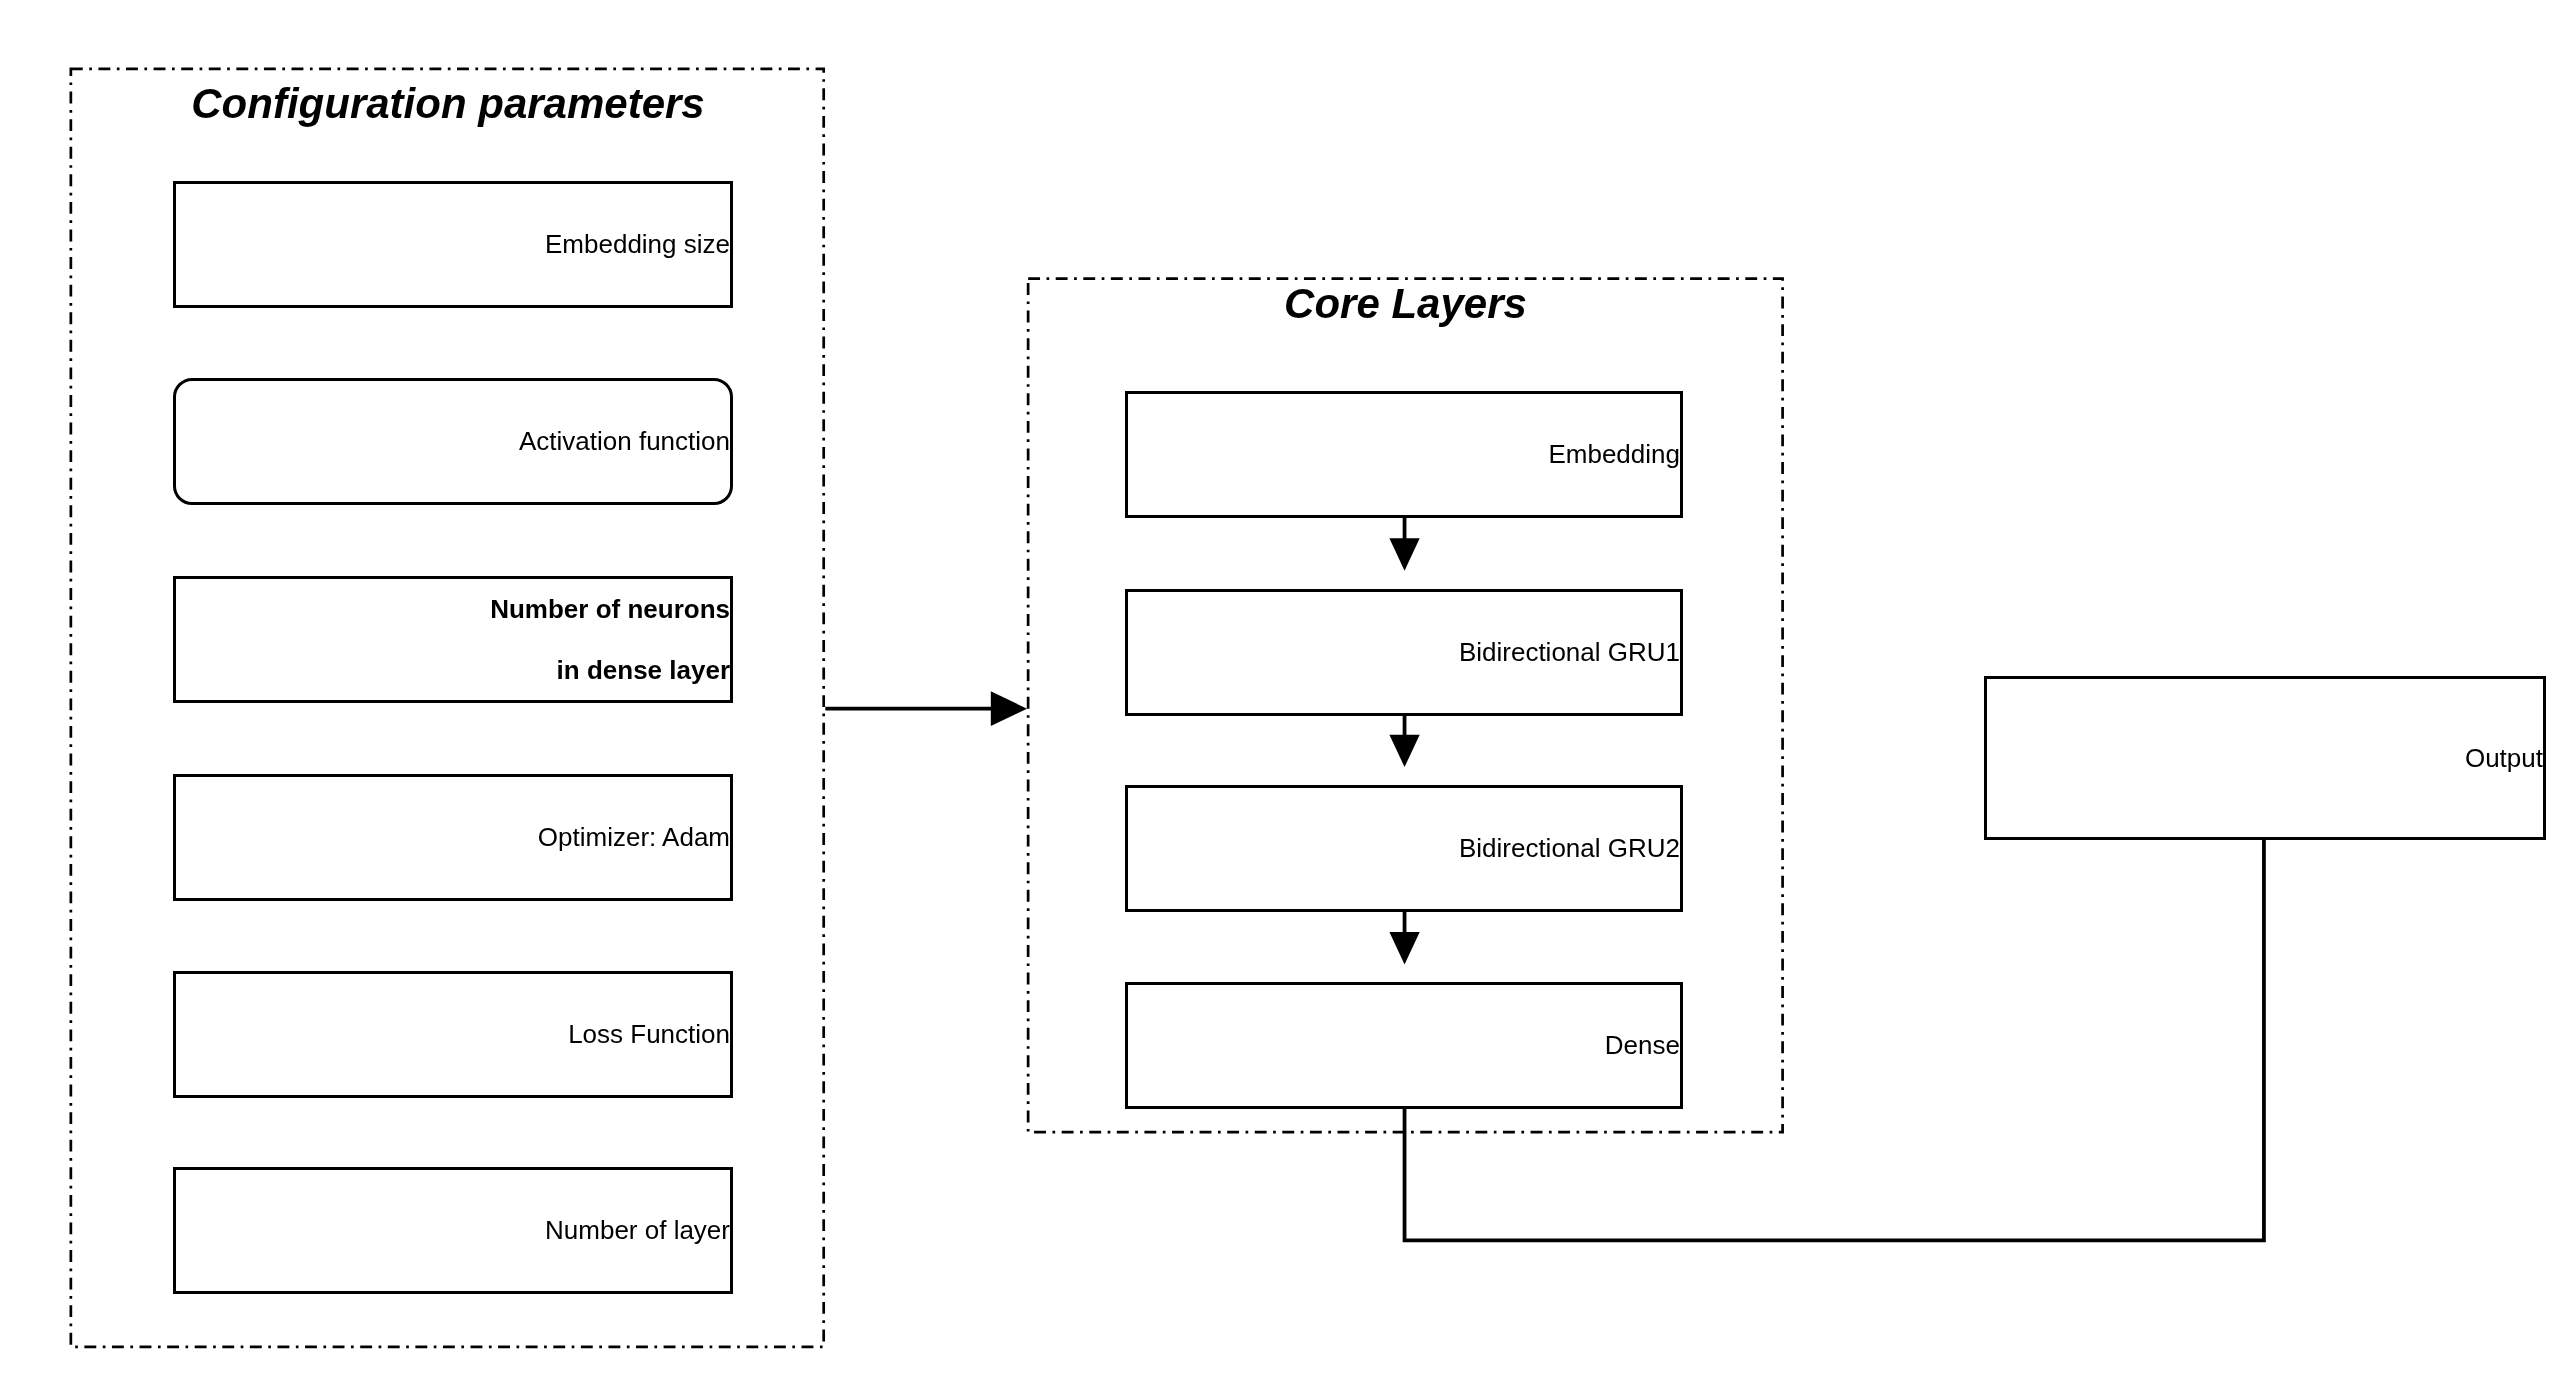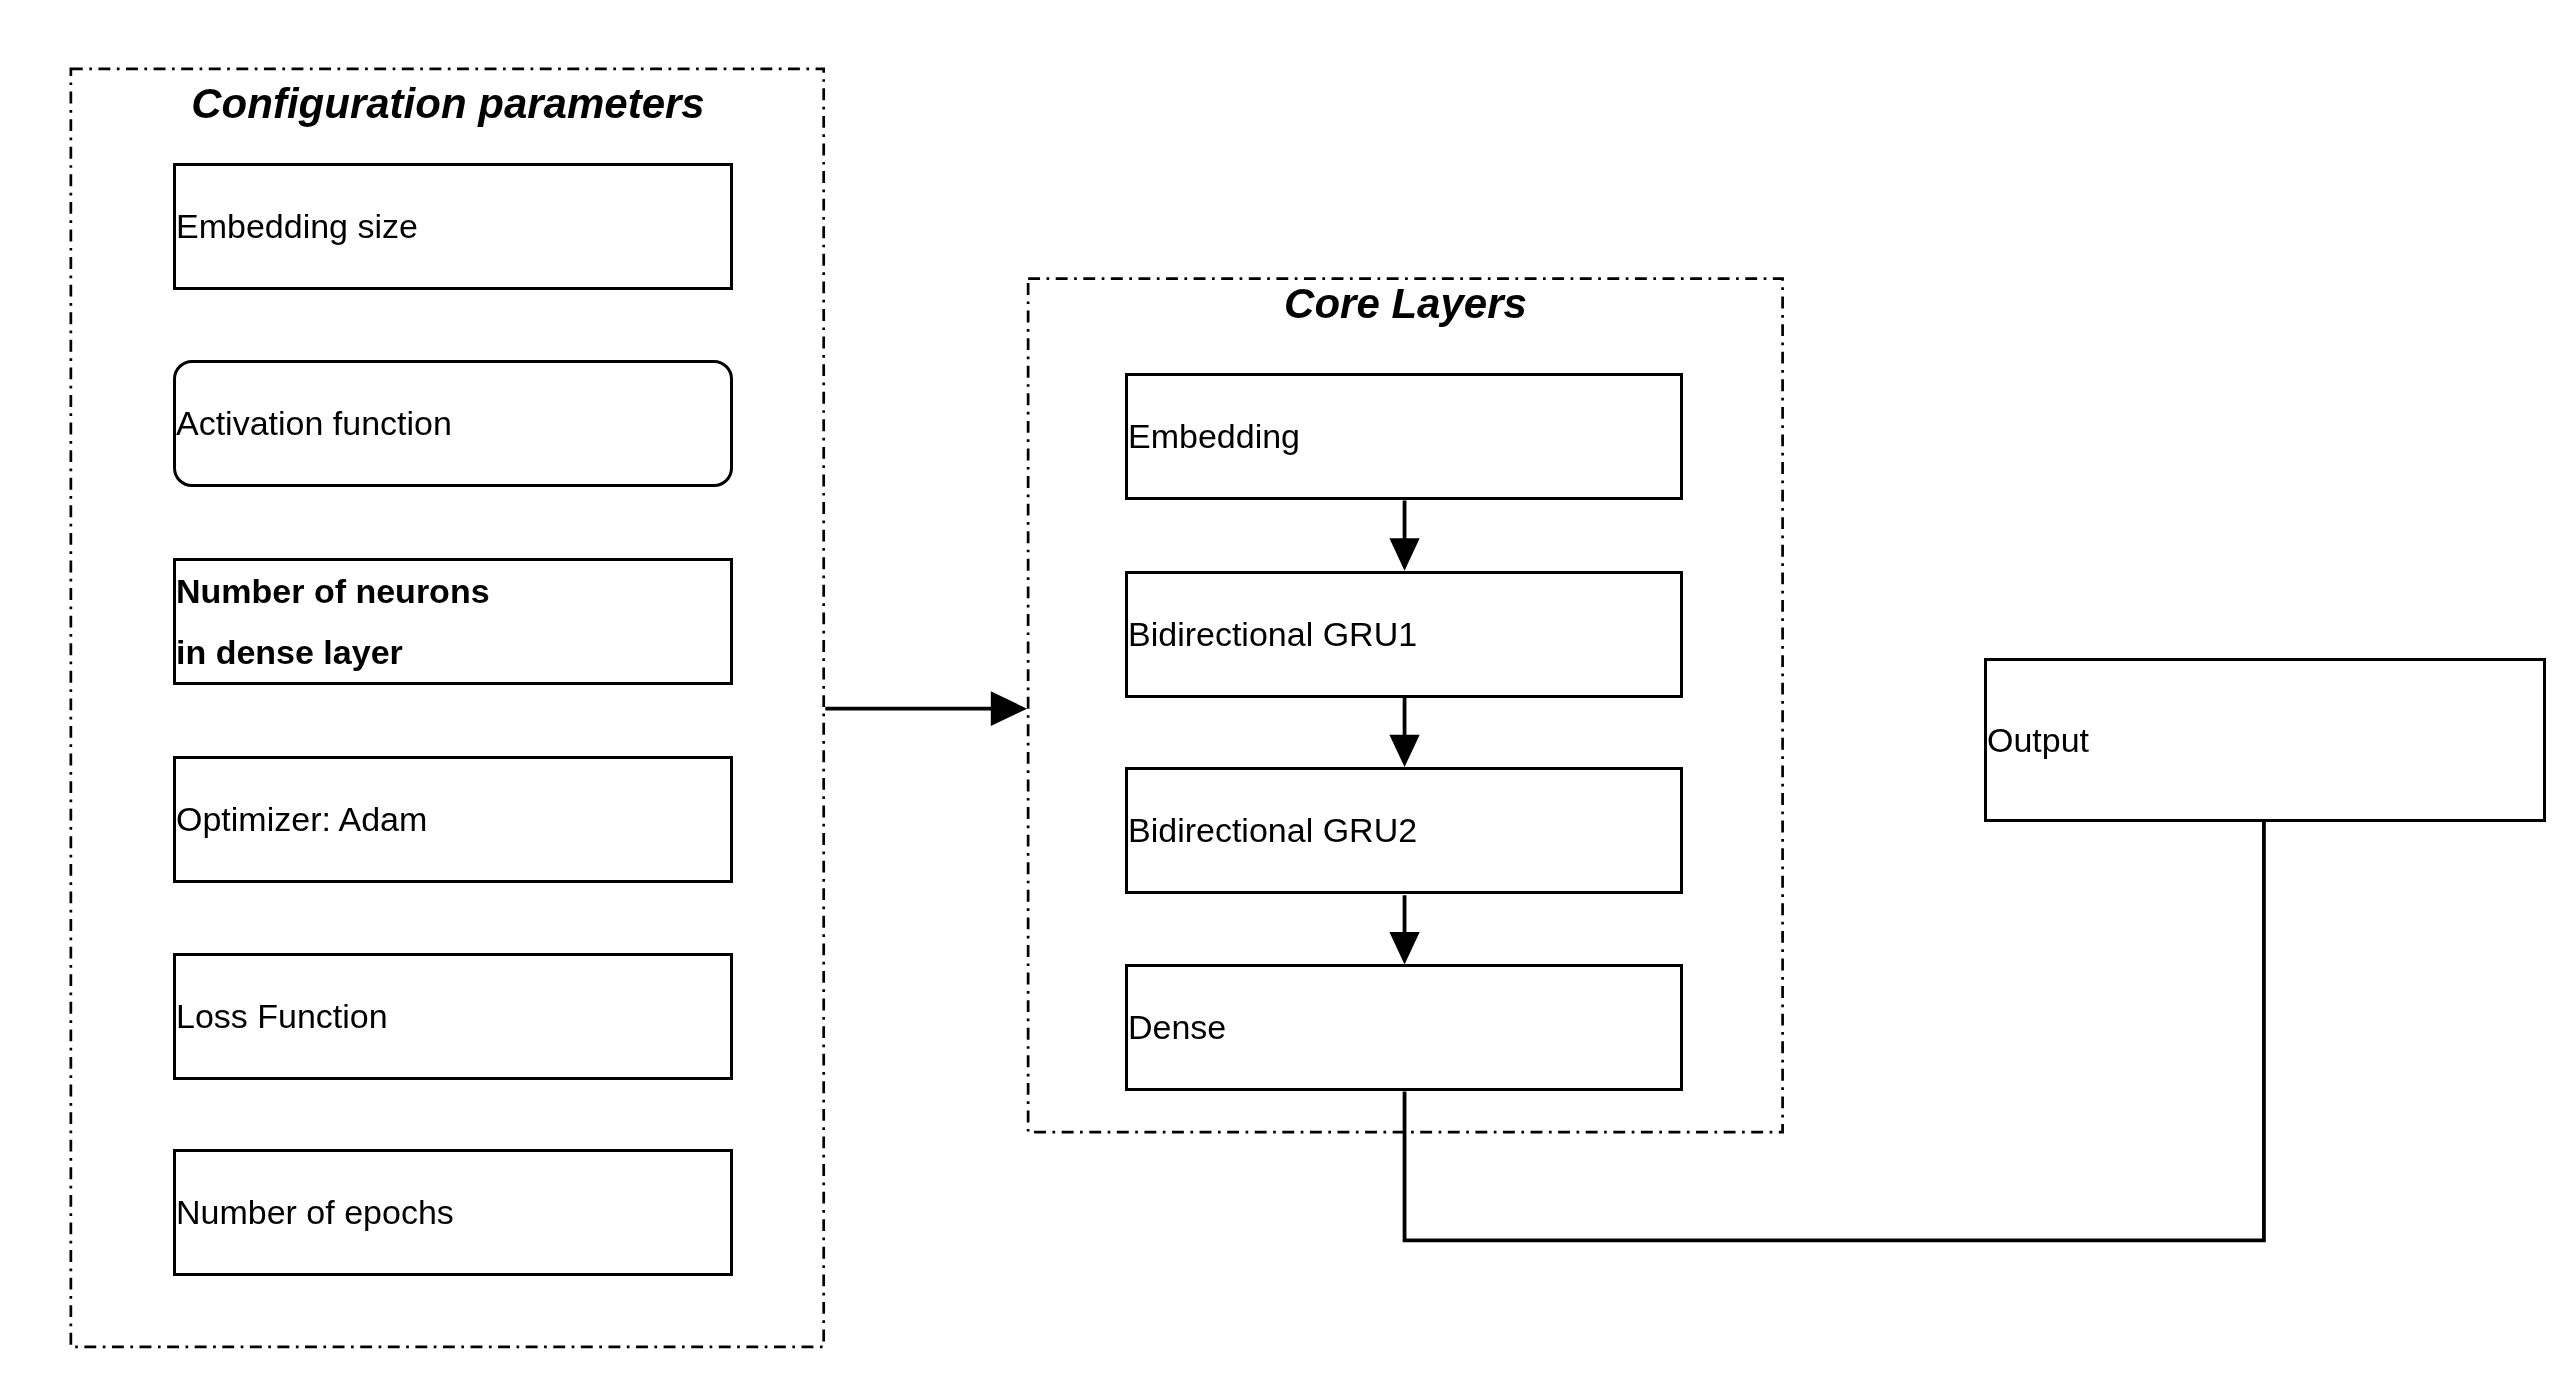--- a/index.html
+++ b/index.html
@@ -23,26 +23,27 @@
     width: 2576px;
     height: 1393px;
   }
   .node {
     position: absolute;
     box-sizing: border-box;
     border: 3.8px solid #000000;
     background: #ffffff;
     display: flex;
     flex-direction: column;
-    align-items: flex-start;
+    align-items: flex-end;
     justify-content: center;
     text-align: center;
-    font-size: 34px;
+    font-size: 26px;
     line-height: 61px;
     color: #000000;
+    margin-top: 18px;
   }
   .node span {
     display: block;
     white-space: nowrap;
   }
   
   .cfg-box { left: 173px; width: 560px; height: 127px; }
   #cfg-box-0 { top: 163px; }
   #cfg-box-1 { top: 360px; border-radius: 19px; }
   #cfg-box-2 { top: 558px; font-weight: bold; }
@@ -121,21 +122,21 @@
     <span>Number of neurons</span>
     <span>in dense layer</span>
   </div>
   <div id="cfg-box-3" class="node cfg-box">
     <span>Optimizer: Adam</span>
   </div>
   <div id="cfg-box-4" class="node cfg-box">
     <span>Loss Function</span>
   </div>
   <div id="cfg-box-5" class="node cfg-box">
-    <span>Number of epochs</span>
+    <span>Number of layer</span>
   </div>
 
   <div id="core-box-0" class="node core-box">
     <span>Embedding</span>
   </div>
   <div id="core-box-1" class="node core-box">
     <span>Bidirectional GRU1</span>
   </div>
   <div id="core-box-2" class="node core-box">
     <span>Bidirectional GRU2</span>

